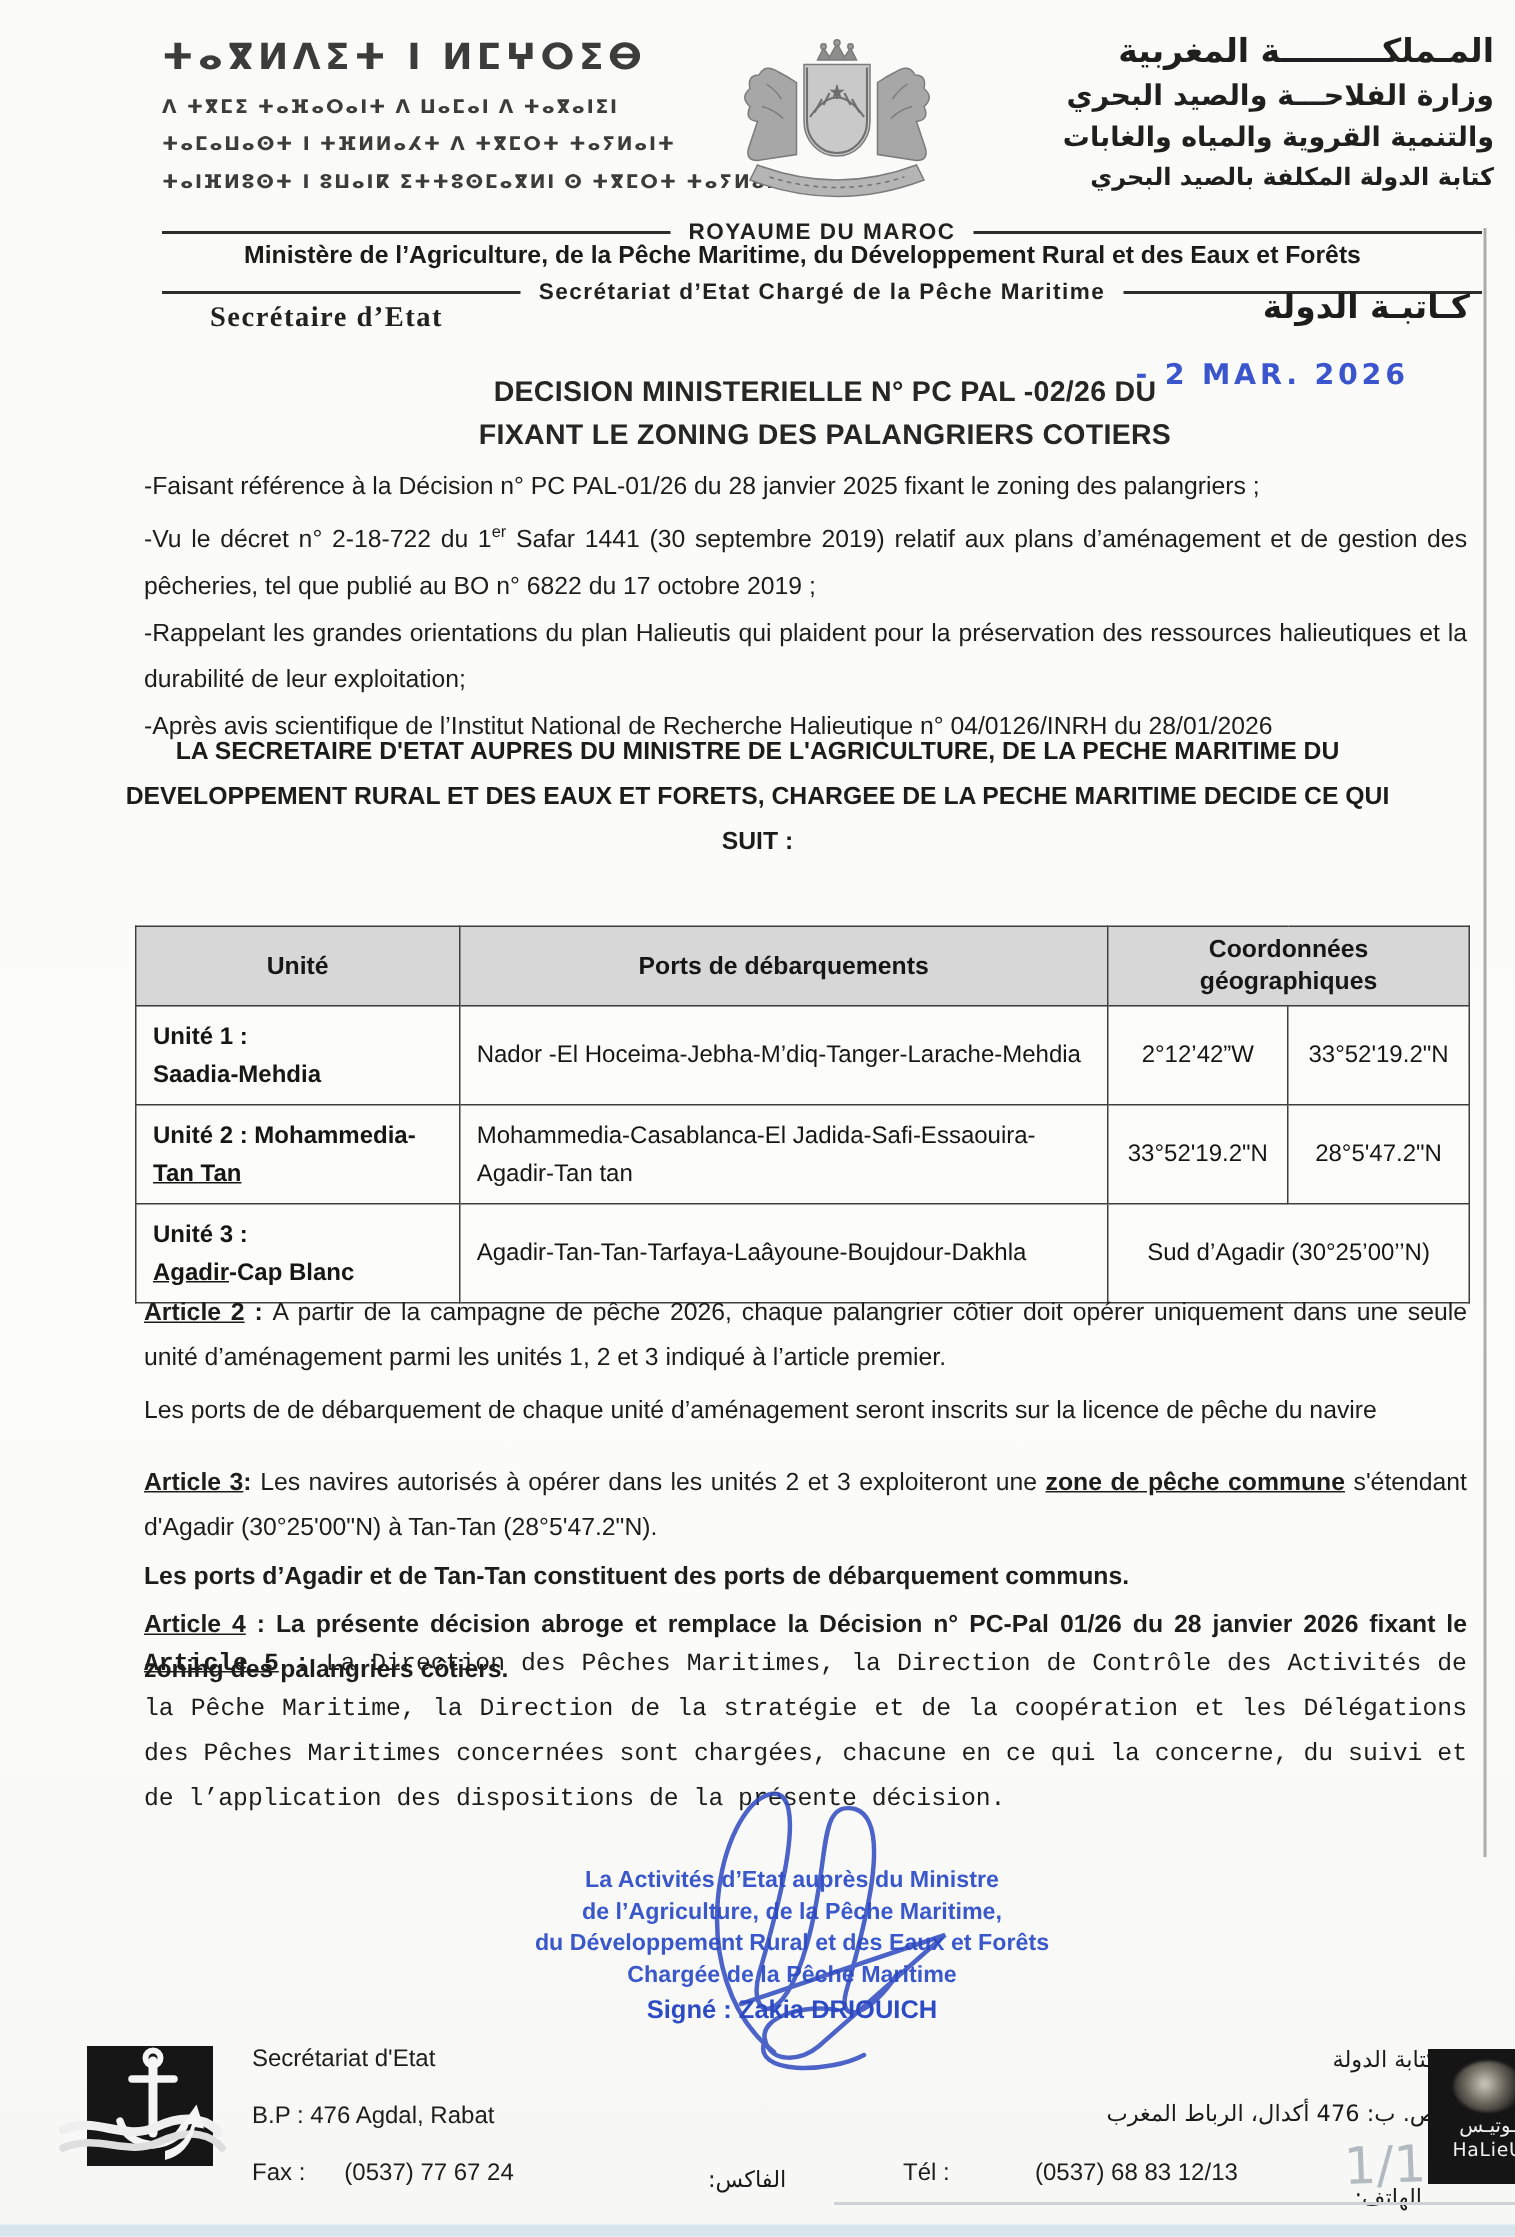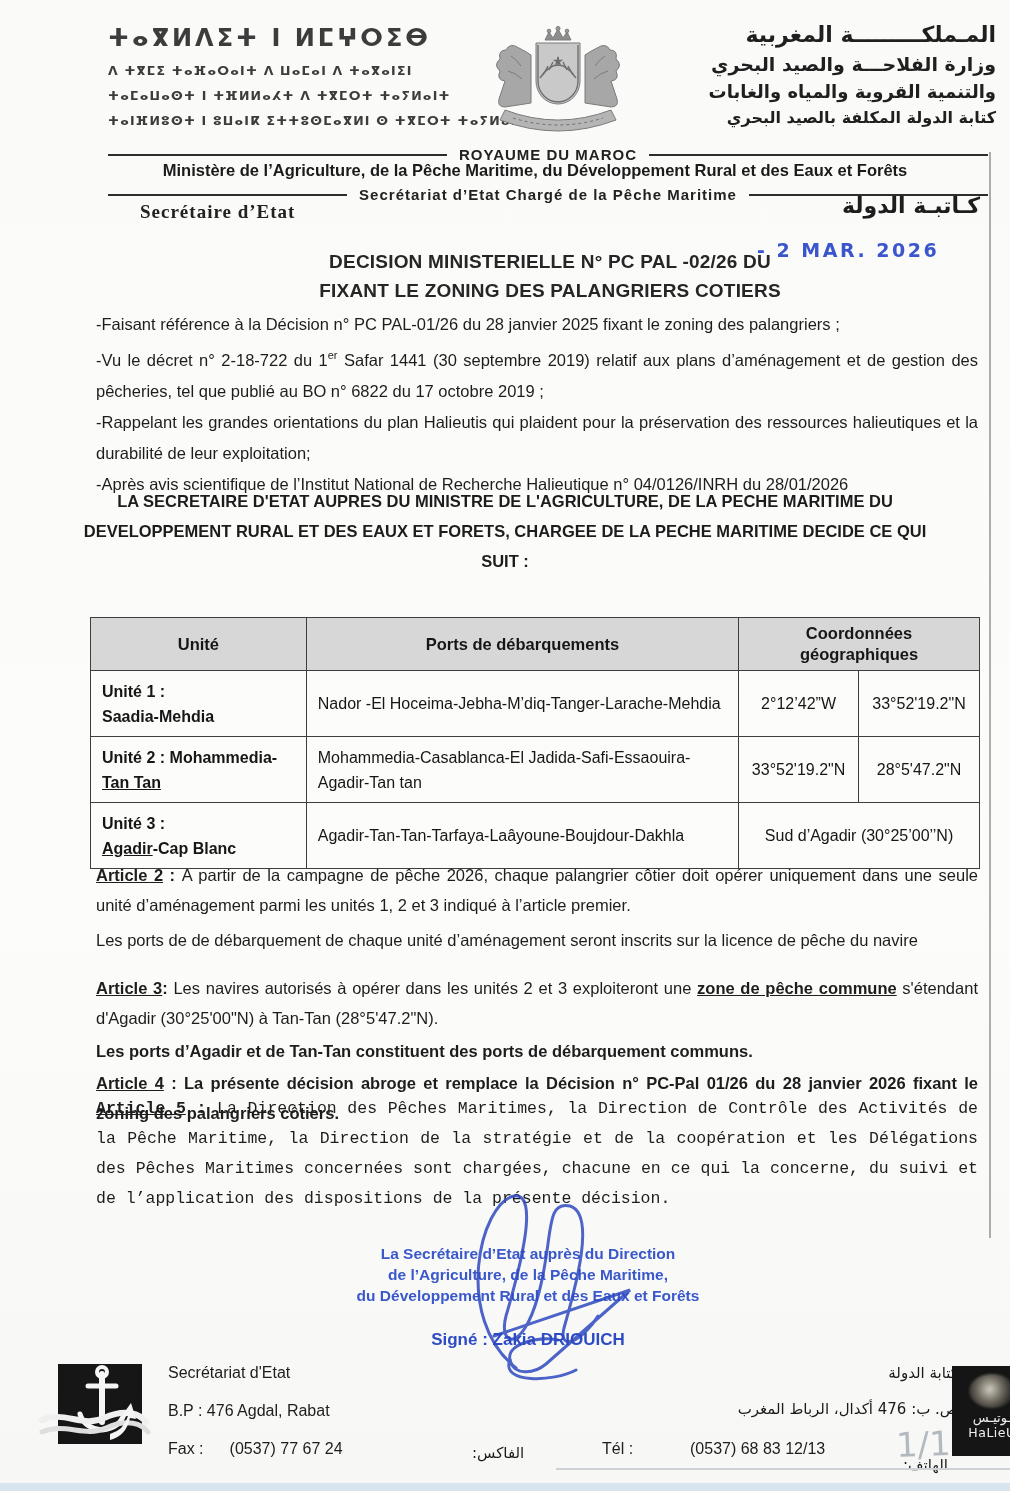--- a/index.html
+++ b/index.html
@@ -245,23 +245,24 @@
 
   <div class="abs article a4">
     <span class="bu">Article 4</span><span> : </span><span>La présente décision abroge et remplace la Décision n° PC-Pal 01/26 du 28 janvier 2026 fixant le zoning des palangriers côtiers.</span>
   </div>
 
   <div class="abs article a5">
     <span class="bu">Article 5</span><span class="b"> : </span><span>La Direction des Pêches Maritimes, la Direction de Contrôle des Activités de la Pêche Maritime, la Direction de la stratégie et de la coopération et les Délégations des Pêches Maritimes concernées sont chargées, chacune en ce qui la concerne, du suivi et de l’application des dispositions de la présente décision.</span>
   </div>
 
   <div class="abs sign-block">
-    <div>La Secrétaire d’Etat auprès du Direction</div>
+    <div>La Activités d’Etat auprès du Ministre</div>
     <div>de l’Agriculture, de la Pêche Maritime,</div>
     <div>du Développement Rural et des Eaux et Forêts</div>
+    <div>Chargée de la Pêche Maritime</div>
   </div>
   <div class="abs signed-line">Signé : Zakia DRIOUICH</div>
   <div class="abs scrawl">
     <svg width="270" height="210" viewBox="0 0 270 210">
       <g fill="none" stroke="#2f49c0" stroke-width="3" stroke-linecap="round" opacity="0.85">
         <path d="M118 190 C 55 140, 82 25, 116 18 C 142 14, 122 90, 108 138 C 100 168, 124 176, 140 118 C 156 62, 146 22, 172 28 C 198 36, 178 108, 166 150 C 160 174, 184 164, 200 138"></path>
         <path d="M96 158 L 232 112 L 148 186 C 136 196, 116 198, 112 182 C 108 166, 140 158, 160 162"></path>
         <path d="M112 182 C 102 206, 156 204, 178 192"></path>
       </g>
     </svg>

